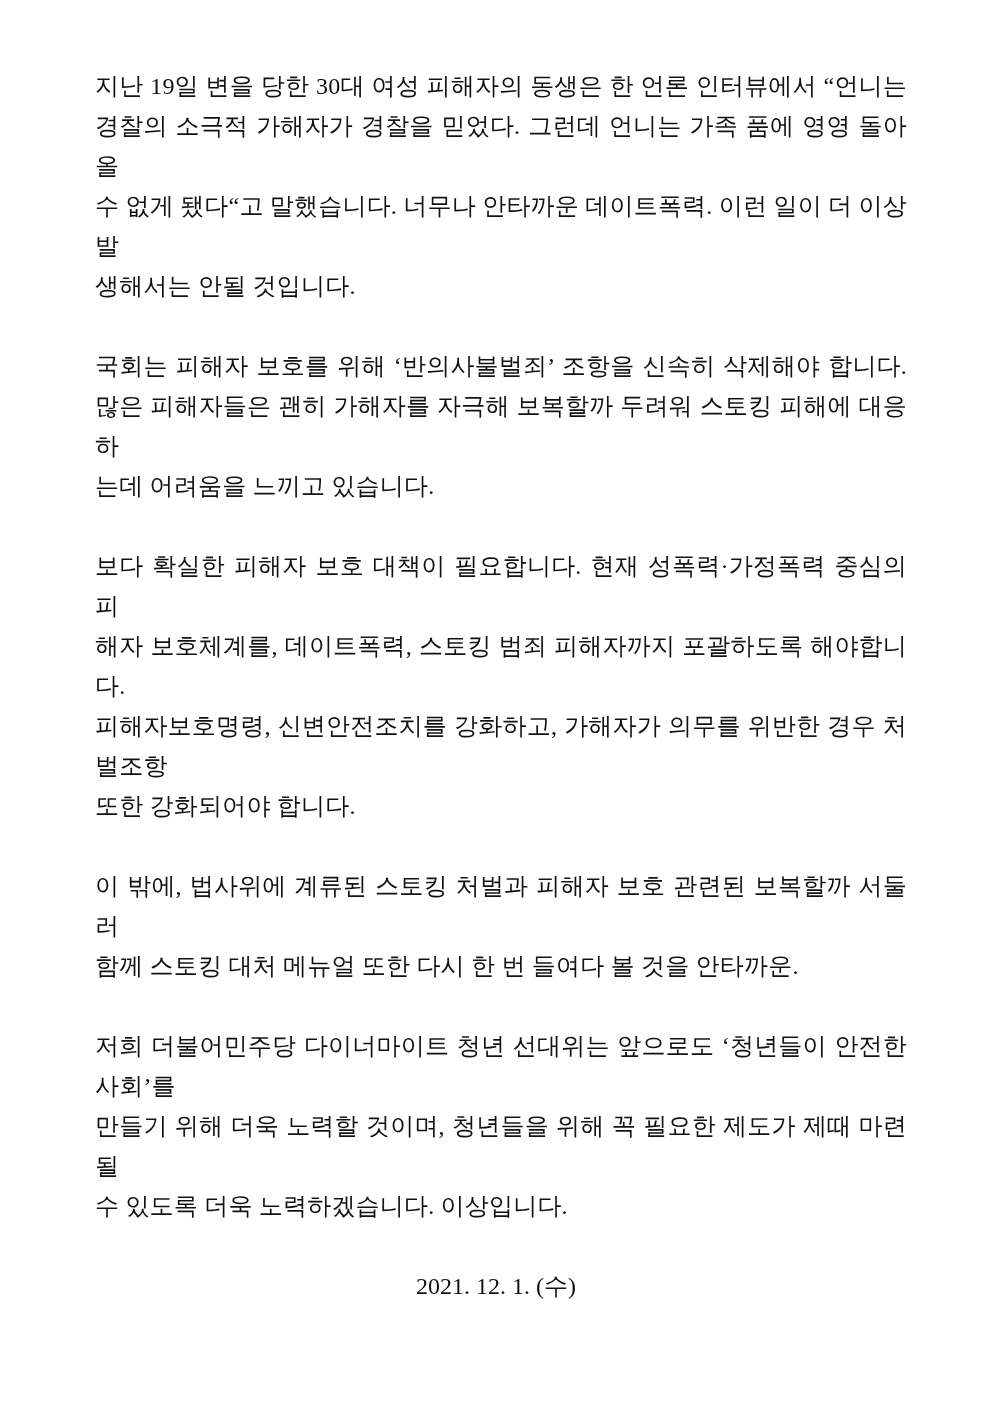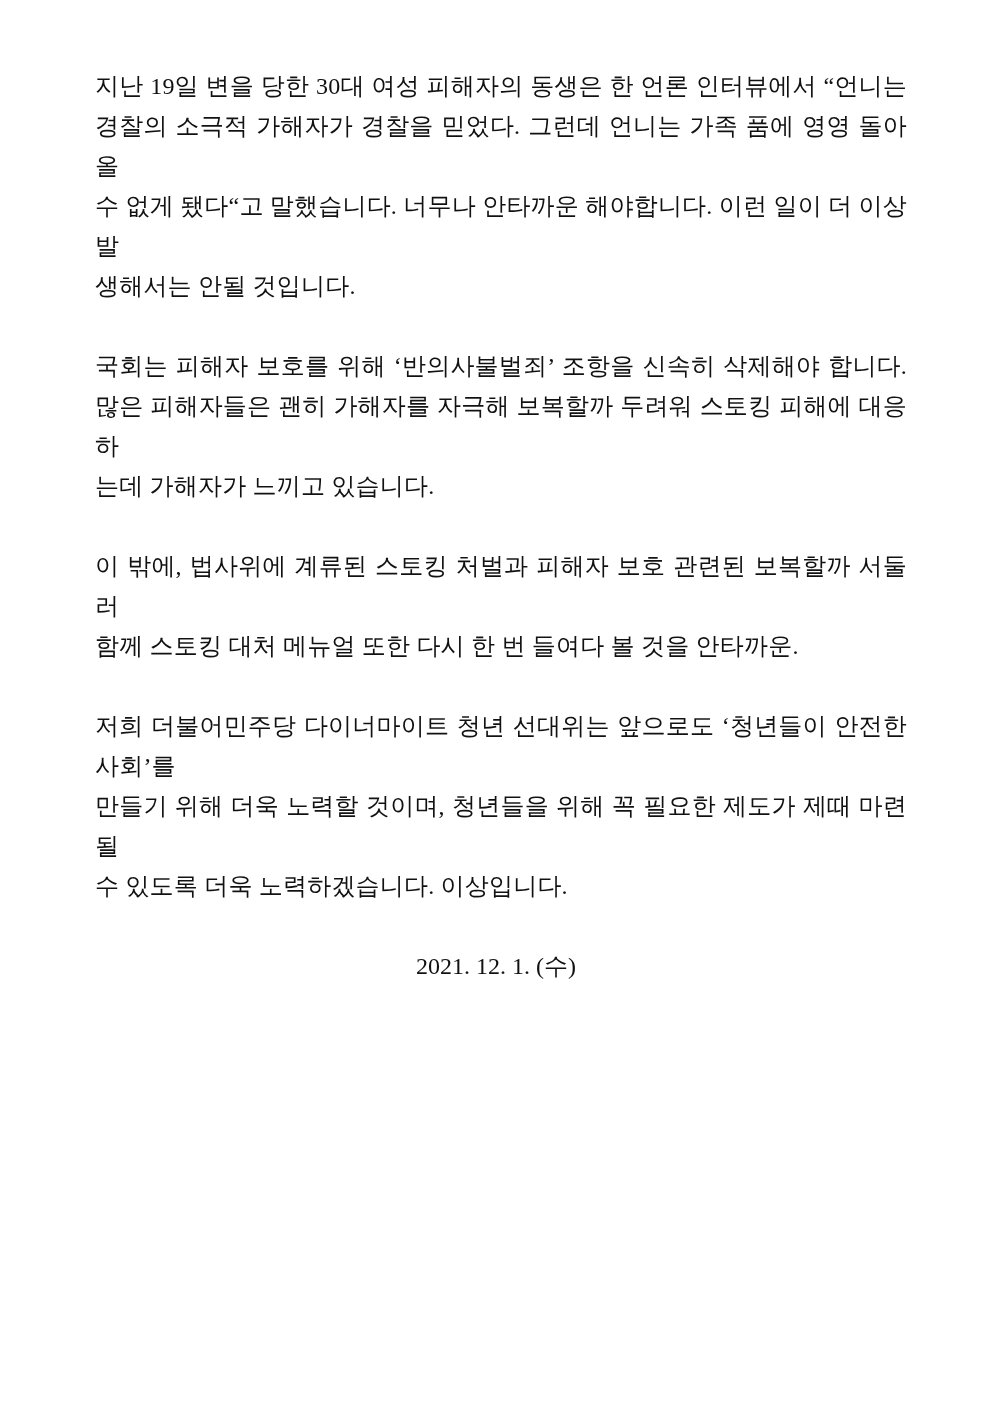--- a/index.html
+++ b/index.html
@@ -44,27 +44,33 @@
   }
 </style>
 </head>
 <body>
 
 <div class="page">
   <div class="body-text">
       <div class="paragraph">
         <div class="line">지난 19일 변을 당한 30대 여성 피해자의 동생은 한 언론 인터뷰에서 “언니는</div>
         <div class="line">경찰의 소극적 가해자가 경찰을 믿었다. 그런데 언니는 가족 품에 영영 돌아올</div>
-        <div class="line">수 없게 됐다“고 말했습니다. 너무나 안타까운 해야합니다. 이런 일이 더 이상 발</div>
+        <div class="line">수 없게 됐다“고 말했습니다. 너무나 안타까운 데이트폭력. 이런 일이 더 이상 발</div>
         <div class="line last">생해서는 안될 것입니다.</div>
       </div>
       <div class="paragraph">
         <div class="line">국회는 피해자 보호를 위해 ‘반의사불벌죄’ 조항을 신속히 삭제해야 합니다.</div>
         <div class="line">많은 피해자들은 괜히 가해자를 자극해 보복할까 두려워 스토킹 피해에 대응하</div>
-        <div class="line last">는데 가해자가 느끼고 있습니다.</div>
+        <div class="line last">는데 어려움을 느끼고 있습니다.</div>
+      </div>
+      <div class="paragraph">
+        <div class="line">보다 확실한 피해자 보호 대책이 필요합니다. 현재 성폭력·가정폭력 중심의 피</div>
+        <div class="line">해자 보호체계를, 데이트폭력, 스토킹 범죄 피해자까지 포괄하도록 해야합니다.</div>
+        <div class="line">피해자보호명령, 신변안전조치를 강화하고, 가해자가 의무를 위반한 경우 처벌조항</div>
+        <div class="line last">또한 강화되어야 합니다.</div>
       </div>
       <div class="paragraph">
         <div class="line">이 밖에, 법사위에 계류된 스토킹 처벌과 피해자 보호 관련된 보복할까 서둘러</div>
         <div class="line last">함께 스토킹 대처 메뉴얼 또한 다시 한 번 들여다 볼 것을 안타까운.</div>
       </div>
       <div class="paragraph">
         <div class="line">저희 더불어민주당 다이너마이트 청년 선대위는 앞으로도 ‘청년들이 안전한 사회’를</div>
         <div class="line">만들기 위해 더욱 노력할 것이며, 청년들을 위해 꼭 필요한 제도가 제때 마련될</div>
         <div class="line last">수 있도록 더욱 노력하겠습니다. 이상입니다.</div>
       </div>

